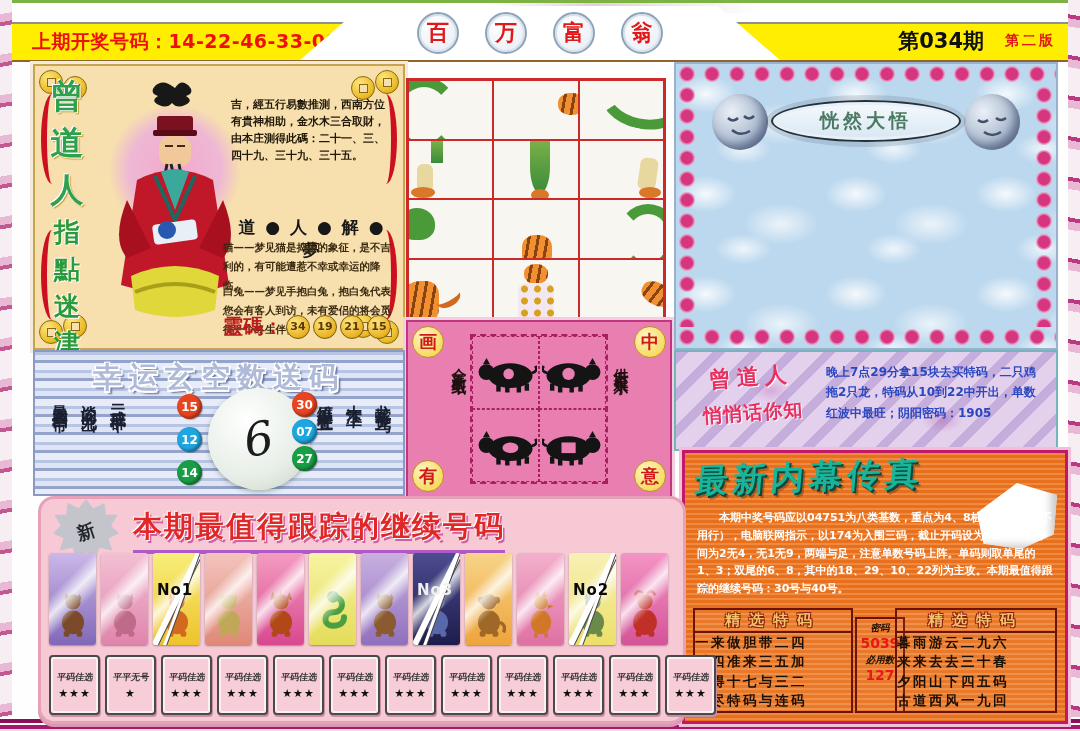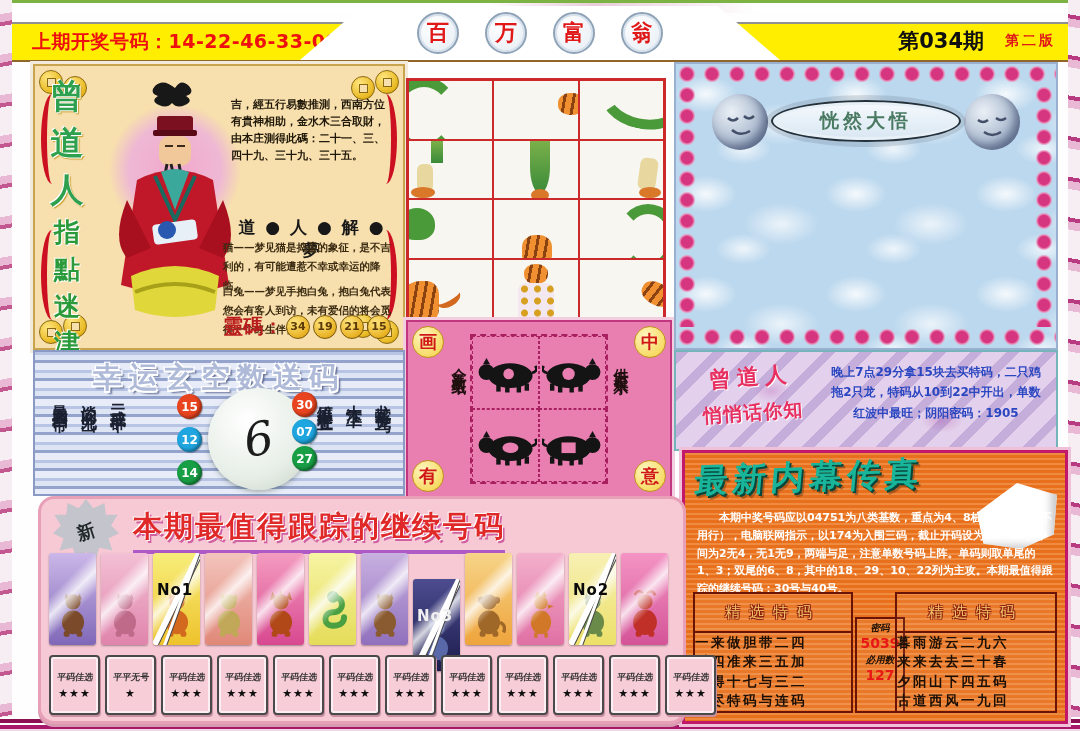--- a/index.html
+++ b/index.html
@@ -69,29 +69,29 @@
   .numc{width:25px;height:25px;border-radius:50%;display:flex;align-items:center;justify-content:center;font-size:12px;font-weight:bold;color:#fff;box-shadow:inset -2px -2px 3px rgba(0,0,0,.35),1px 1px 1px rgba(0,0,0,.3);}
   .lk-cl{position:absolute;left:142px;top:42px;display:flex;flex-direction:column;gap:8px;}
   .lk-cr{position:absolute;right:86px;top:40px;display:flex;flex-direction:column;gap:2px;}
   .ball{position:absolute;left:173px;top:36px;width:102px;height:102px;border-radius:50%;background:radial-gradient(circle at 38% 32%,#ffffff,#e7eee7 60%,#c6d2c6);box-shadow:0 2px 5px rgba(40,60,40,.35);display:flex;align-items:center;justify-content:center;}
   .ball span{font-family:"DejaVu Serif",serif;font-style:italic;font-size:46px;color:#1c1c1c;transform:rotate(-10deg);}
   
   .whisper{position:absolute;left:674px;top:350px;width:380px;height:97px;border:2px solid #76b4bc;background:#e3d0ec;background-image:repeating-linear-gradient(135deg,rgba(130,95,180,.30) 0 9px,transparent 9px 26px),radial-gradient(26px 16px at 25% 40%,#cf9ad0aa,transparent 70%),radial-gradient(30px 18px at 70% 70%,#c890c8aa,transparent 70%);}
   .wh-title{position:absolute;left:8px;top:10px;width:136px;text-align:center;transform:rotate(-4deg);color:#e83060;font-weight:bold;text-shadow:1px 1px 0 #fff;}
   .wh-title .l1{font-size:22px;letter-spacing:6px;}
   .wh-title .l2{font-size:19px;letter-spacing:1px;margin-top:8px;}
-  .wh-body{position:absolute;left:150px;right:10px;top:10px;font-size:12px;font-weight:bold;color:#2a46c0;line-height:1.7;text-align:center;}
+  .wh-body{position:absolute;left:150px;right:10px;top:10px;font-size:12px;font-weight:bold;color:#2a46c0;line-height:1.7;}
   
   .insider{position:absolute;left:682px;top:450px;width:380px;height:268px;background:#e8701c;background-image:repeating-linear-gradient(rgba(255,210,160,.28) 0 2px,transparent 2px 5px);border:3px solid #c2186a;box-shadow:0 0 0 3px #f0c0d8;}
   .in-title{position:absolute;left:10px;top:2px;font-size:33px;font-weight:bold;letter-spacing:5px;color:#19b59a;transform:skewX(-7deg) rotate(-2deg);text-shadow:2px 2px 0 #08463c,4px 4px 0 rgba(0,0,0,.25);}
   .fold{position:absolute;right:8px;top:30px;width:80px;height:66px;background:#fff;clip-path:polygon(0 45%,50% 0,100% 18%,96% 78%,55% 100%,8% 92%);box-shadow:inset -6px -4px 8px #c8c8c8;}
   .in-body{position:absolute;left:12px;right:12px;top:56px;font-size:11px;font-weight:bold;color:#ffffff;line-height:1.62;text-indent:2em;}
   .in-sel{position:absolute;left:30px;top:190px;font-size:12.5px;font-weight:bold;color:#fff;letter-spacing:1px;}
   .vbox{position:absolute;bottom:8px;border:2px solid #6a1408;background:rgba(255,255,255,.06);}
-  .vbox .vh{display:block;text-align:center;font-size:15px;font-weight:normal;letter-spacing:9px;color:#f3c268;text-shadow:-1px -1px 0 #8a2010,1px -1px 0 #8a2010,-1px 1px 0 #8a2010,1px 1px 0 #8a2010;border-bottom:2px solid #6a1408;padding:9px 0;}
+  .vbox .vh{display:block;text-align:center;font-size:15px;font-weight:bold;letter-spacing:9px;color:#f3c268;text-shadow:-1px -1px 0 #8a2010,1px -1px 0 #8a2010,-1px 1px 0 #8a2010,1px 1px 0 #8a2010;border-bottom:2px solid #6a1408;padding:1px 0;}
   .vbox .vl{display:block;text-align:left;font-size:13.5px;font-weight:bold;color:#1c1006;letter-spacing:2.5px;line-height:1.45;}
   .vb-l{left:8px;width:156px;}
   .vb-r{right:8px;width:158px;}
   .vb-m{left:170px;width:46px;top:auto;bottom:8px;height:92px;border:2px solid #6a1408;text-align:center;position:absolute;background:rgba(255,255,255,.06);}
   .vb-m .lab{font-size:9.5px;font-weight:bold;color:#1c1006;display:block;margin-top:3px;font-style:italic;}
   .vb-m .val{font-size:14px;font-weight:bold;color:#e81818;display:block;}
   
   .zod{position:absolute;left:38px;top:496px;width:642px;height:222px;background:#f7c9d4;border:3px solid #e8a0b8;border-radius:16px;box-shadow:0 3px 0 #d89ab0;}
   .zbadge{position:absolute;left:12px;top:0px;width:66px;height:66px;background:#c4c4cc;clip-path:polygon(50% 0,61% 14%,78% 6%,80% 24%,98% 24%,88% 40%,100% 52%,84% 60%,90% 78%,70% 74%,64% 94%,50% 80%,36% 94%,30% 74%,10% 78%,16% 60%,0 52%,12% 40%,2% 24%,20% 24%,22% 6%,39% 14%);display:flex;align-items:center;justify-content:center;}
   .zbadge b{font-size:18px;color:#20282a;transform:rotate(-18deg);}
@@ -101,21 +101,21 @@
   .zcard::before{content:"";position:absolute;inset:0;background:linear-gradient(135deg,transparent 32%,rgba(255,255,255,.8) 46%,transparent 62%);}
   .beast{width:34px;height:52px;margin-bottom:6px;}
   .rank{position:absolute;inset:0;border-radius:23px;}
   .rank i{position:absolute;width:6px;height:130%;background:#fff;top:-15%;box-shadow:1px 1px 0 #444;}
   .rank i.s1{left:44%;transform:rotate(26deg);}
   .rank i.s2{left:58%;transform:rotate(20deg);width:3px;}
   .rank b{position:absolute;left:4px;top:30%;font-size:15px;color:#0a0a0a;letter-spacing:1px;}
   .bg1{background:linear-gradient(#cbb7e8,#8068b8);} .bg2{background:linear-gradient(#f3c0d4,#e084ac);}
   .bg3{background:linear-gradient(#f7ee7a,#eec22c);} .bg4{background:linear-gradient(#f3c4bc,#e08878);}
   .bg5{background:linear-gradient(#f49cc0,#d84890);} .bg6{background:linear-gradient(#f7f4a4,#e4dc58);}
-  .bg7{background:linear-gradient(#c8b0e0,#9070bc);} .bg8{background:linear-gradient(#4c4c90,#1c1c4c);margin-top:26px;}
+  .bg7{background:linear-gradient(#c8b0e0,#9070bc);} .bg8{background:linear-gradient(#4c4c90,#1c1c4c);}
   .bg9{background:linear-gradient(#f7d488,#eea43c);} .bg10{background:linear-gradient(#f3b0cc,#e070a4);}
   .bg11{background:linear-gradient(#f7f0b4,#ece068);} .bg12{background:linear-gradient(#f494c4,#d45498);}
   .a1{fill:#7a4a2a;color:#7a4a2a;} .a2{fill:#c06a8a;color:#c06a8a;} .a3{fill:#d2691e;color:#d2691e;}
   .a4{fill:#c0a858;color:#c0a858;} .a5{fill:#b04818;color:#b04818;} .a6{fill:#4aa040;color:#4aa040;}
   .a7{fill:#8a5a30;color:#8a5a30;} .a8{fill:#5868a8;color:#5868a8;} .a9{fill:#a06828;color:#a06828;}
   .a10{fill:#d07828;color:#d07828;} .a11{fill:#6a8a4a;color:#6a8a4a;} .a12{fill:#c03028;color:#c03028;}
   .lrow{position:absolute;left:8px;bottom:6px;display:flex;gap:5px;}
   .lbl{width:47px;height:56px;border:2px solid #4a4a4a;border-radius:4px;background:#f7cdd8;box-shadow:inset 0 0 0 2px #ffffffaa,1px 2px 0 #c890a0;display:flex;flex-direction:column;align-items:center;justify-content:center;}
   .lbl .t{font-size:9px;font-weight:bold;color:#333;transform:skewX(-8deg);white-space:nowrap;}
   .lbl .s{font-size:11px;color:#101010;letter-spacing:1px;margin-top:3px;}

